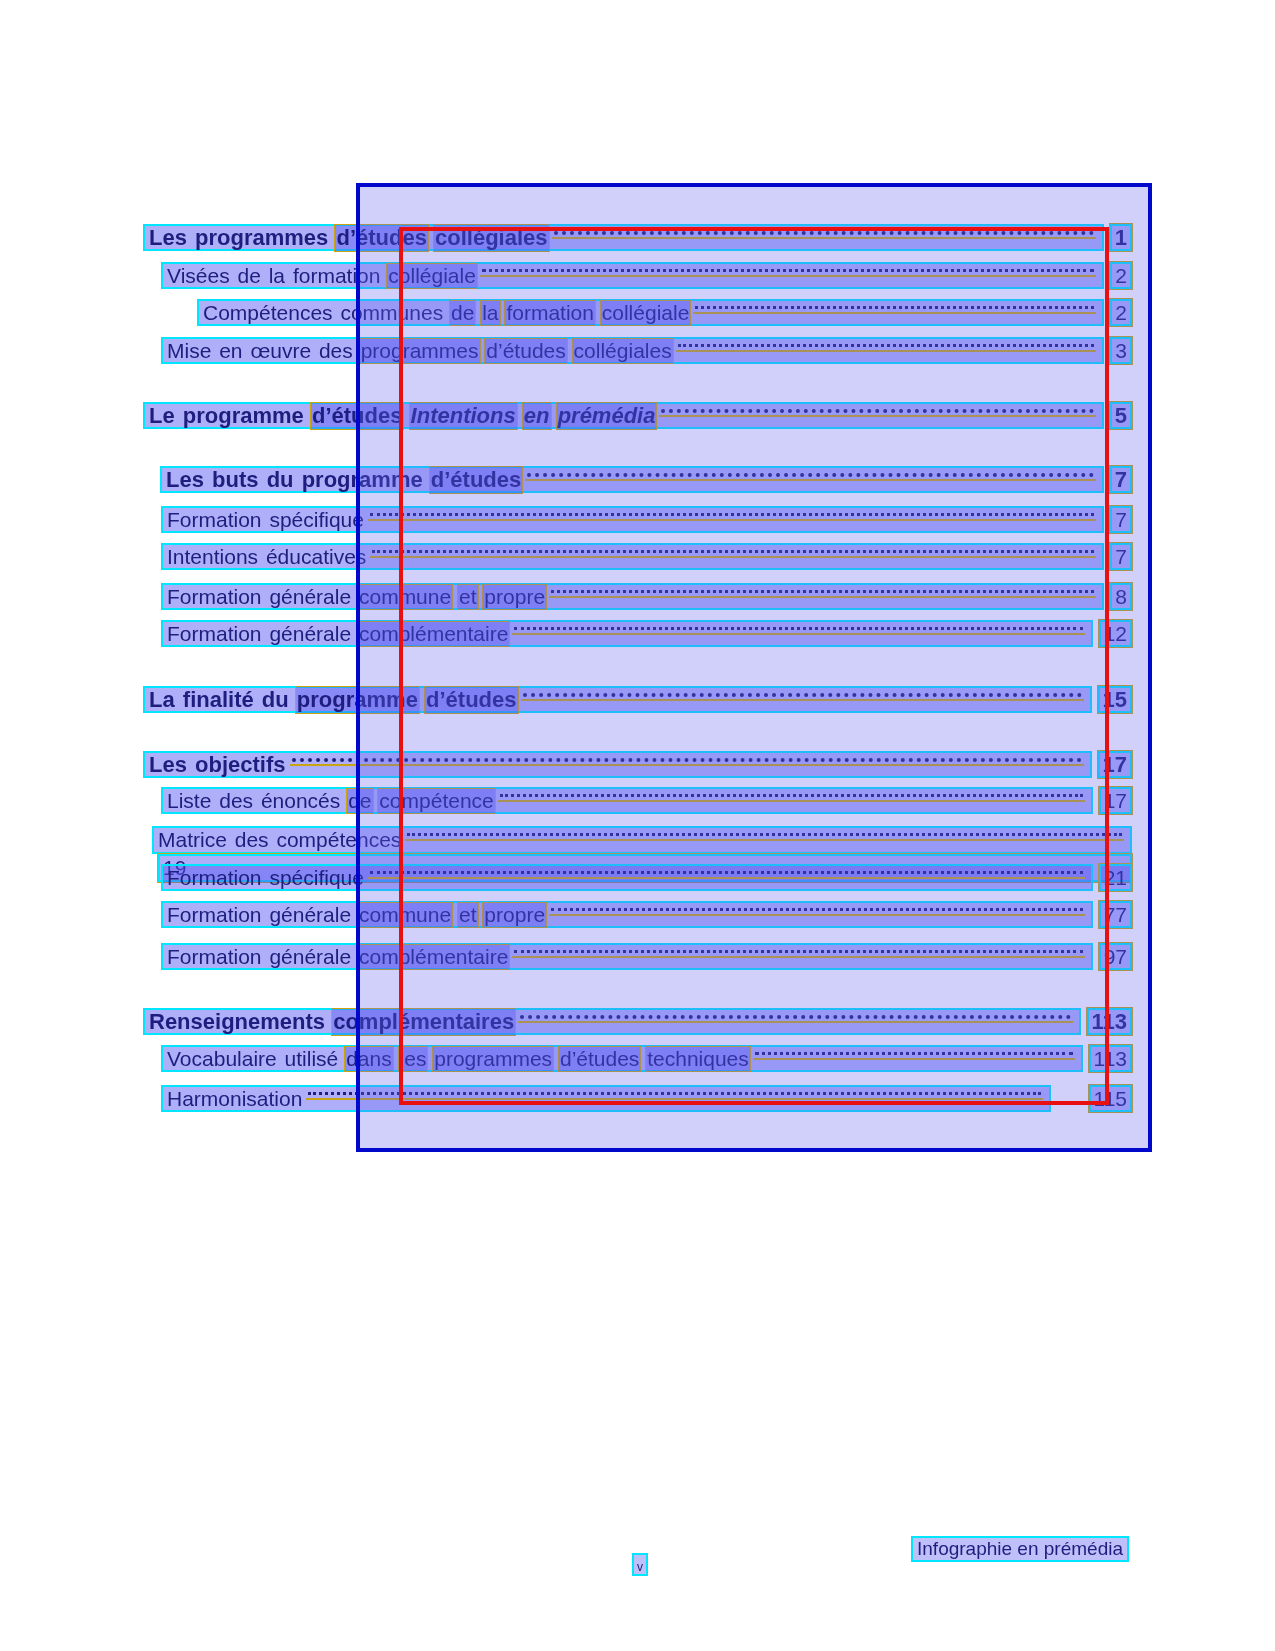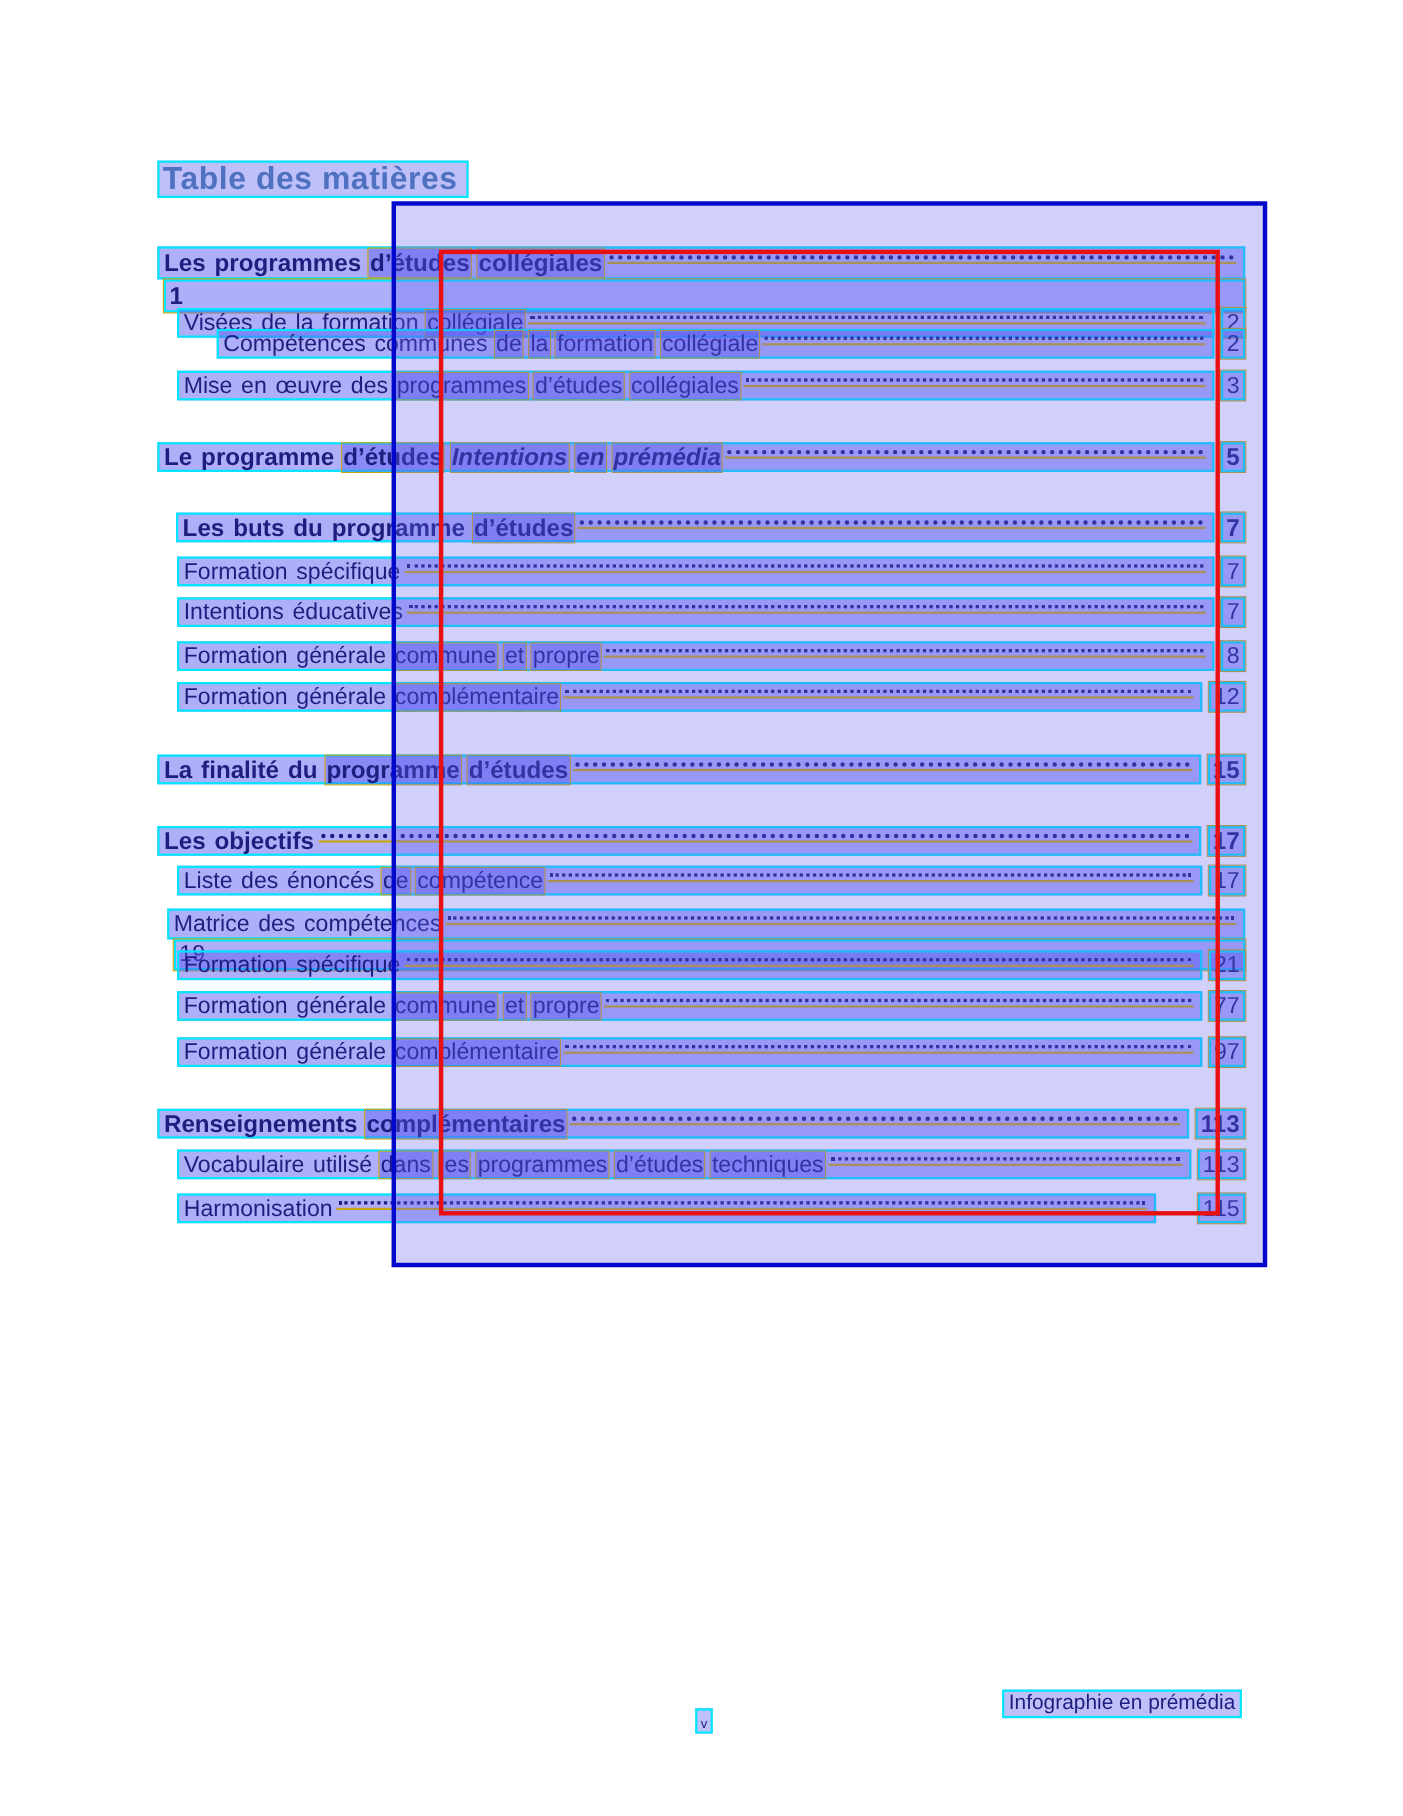--- a/index.html
+++ b/index.html
@@ -85,35 +85,32 @@
     background:var(--hl-fill, rgba(88,88,243,.38));
     border:2px solid var(--cyan, #00e6ff); z-index:1;
   }
   .v-box .v-text { font-size:12px; line-height:1.1; color:var(--ink, #1e1e7e); }
 </style>
 </head>
 <body>
 
 <div id="page">
 
-  <div class="title-band">
-    <span class="title-text">Table des matières</span>
-  </div>
 
   <div id="rows">
-      <div class="row bold" style="top: 224px; left: 143px; flex-direction: column;">
+      <div class="row bold" style="top: 224px; left: 143px;">
         <span class="band">
           <span class="txt"><span class="w">Les</span> <span class="w">programmes</span> <span class="w wboxed">d’études</span> <span class="w wboxed">collégiales</span> </span>
           <span class="leader wboxed">
             <span class="dots"></span>
           </span>
         </span>
         <span class="pagebox">1</span>
       </div>
-      <div class="row" style="top: 280px; left: 161px;">
+      <div class="row" style="top: 262px; left: 161px;">
         <span class="band">
           <span class="txt"><span class="w">Visées</span> <span class="w">de</span> <span class="w">la</span> <span class="w">formation</span> <span class="w wboxed">collégiale</span> </span>
           <span class="leader wboxed">
             <span class="dots"></span>
           </span>
         </span>
         <span class="pagebox">2</span>
       </div>
       <div class="row" style="top: 299px; left: 161px; padding-left: 36px;">
         <span class="band">

